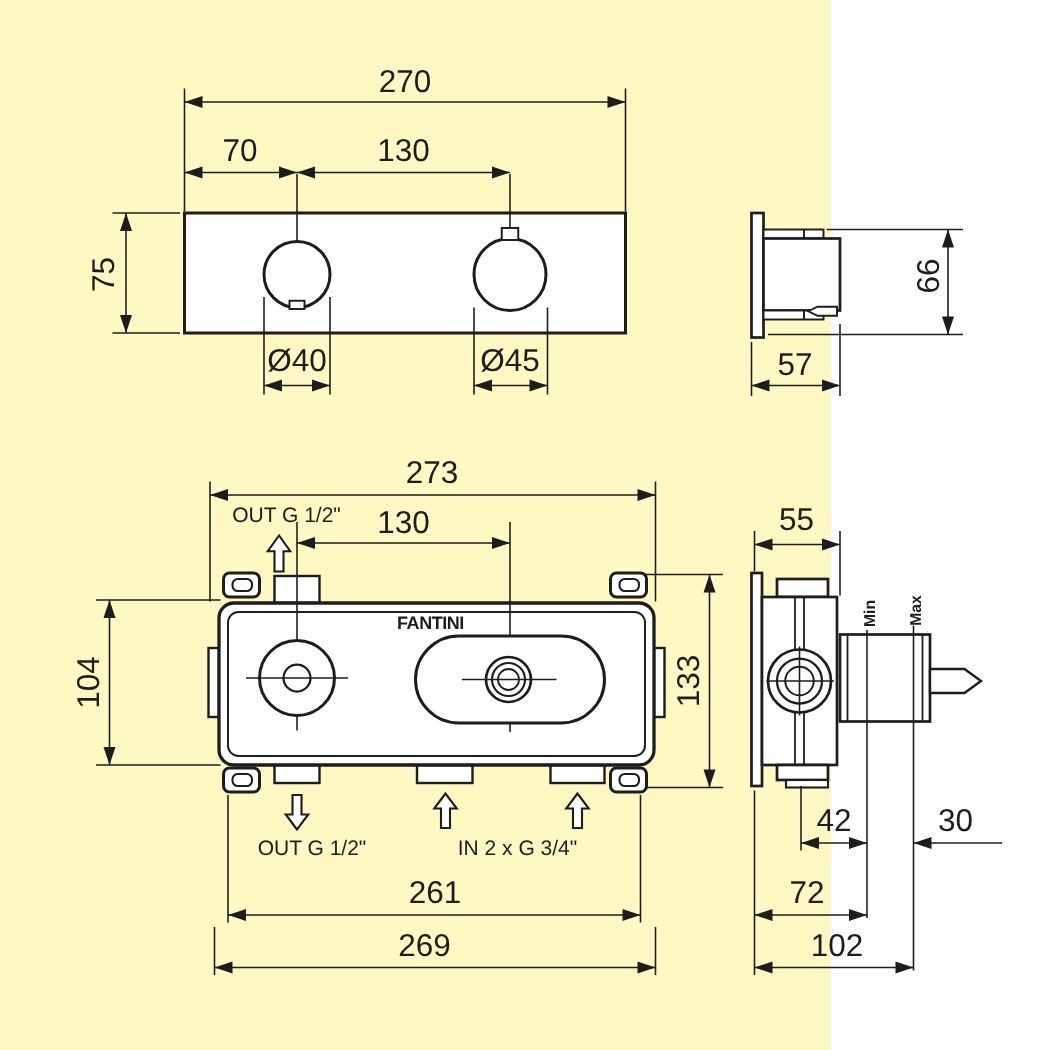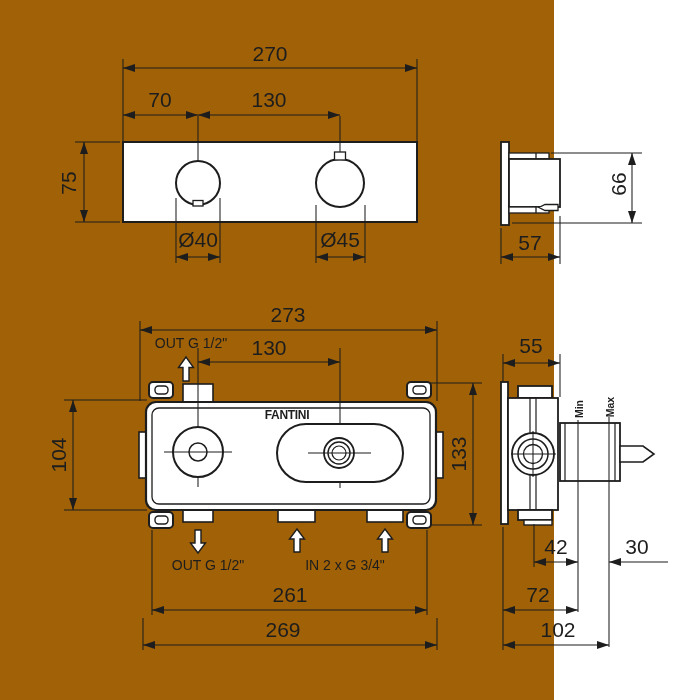--- a/index.html
+++ b/index.html
@@ -1,16 +1,16 @@
 <!DOCTYPE html>
 <html><head>
 <meta charset="utf-8">
 <style>
   html,body{margin:0;padding:0;background:#ffffff;}
-  .canvas{width:554px;height:700px;background:#a16207;position:relative;font-family:"Liberation Sans",sans-serif;}
+  .canvas{width:554px;height:700px;background:#fef9c3;position:relative;font-family:"Liberation Sans",sans-serif;}
   svg{display:block;}
   text{fill:#1d1d1d;font-family:"Liberation Sans",sans-serif;}
   .dim{font-size:21px;}
   .port{font-size:14px;}
   .brand{font-size:12px;font-weight:bold;letter-spacing:-0.3px;}
   .mm{font-size:10.5px;font-weight:bold;}
   .ln{stroke:#1d1d1d;fill:none;}
   .w{fill:#ffffff;stroke:#1d1d1d;}
   .thick{stroke-width:2;}
   .med{stroke-width:1.6;}

